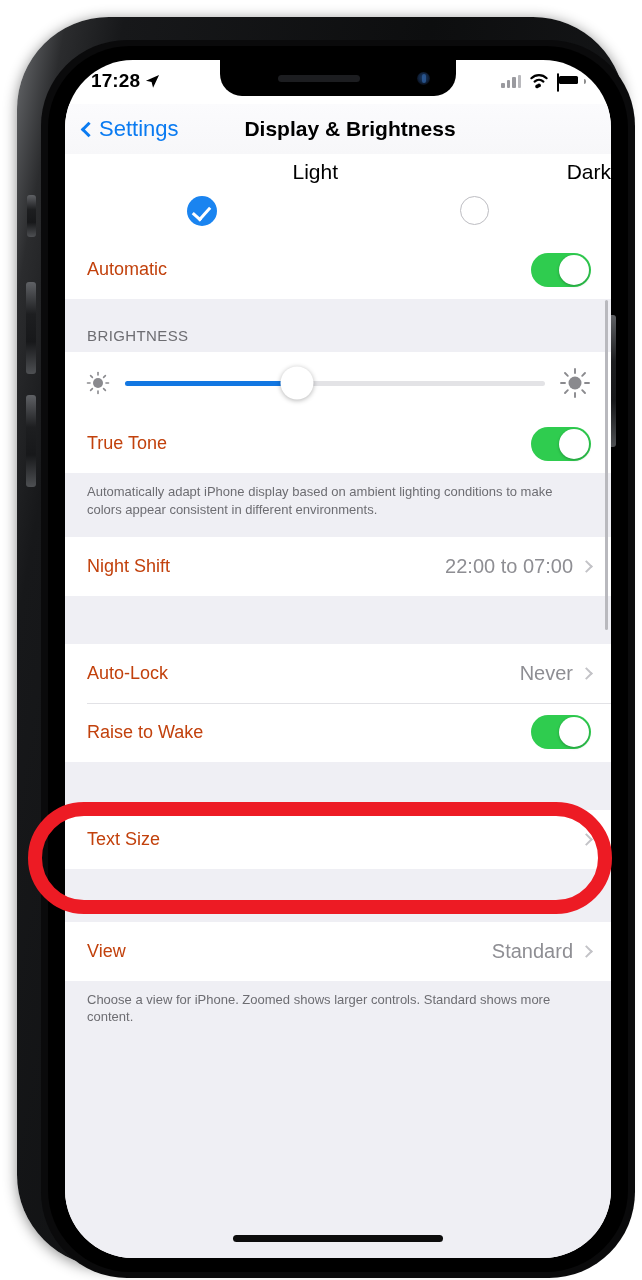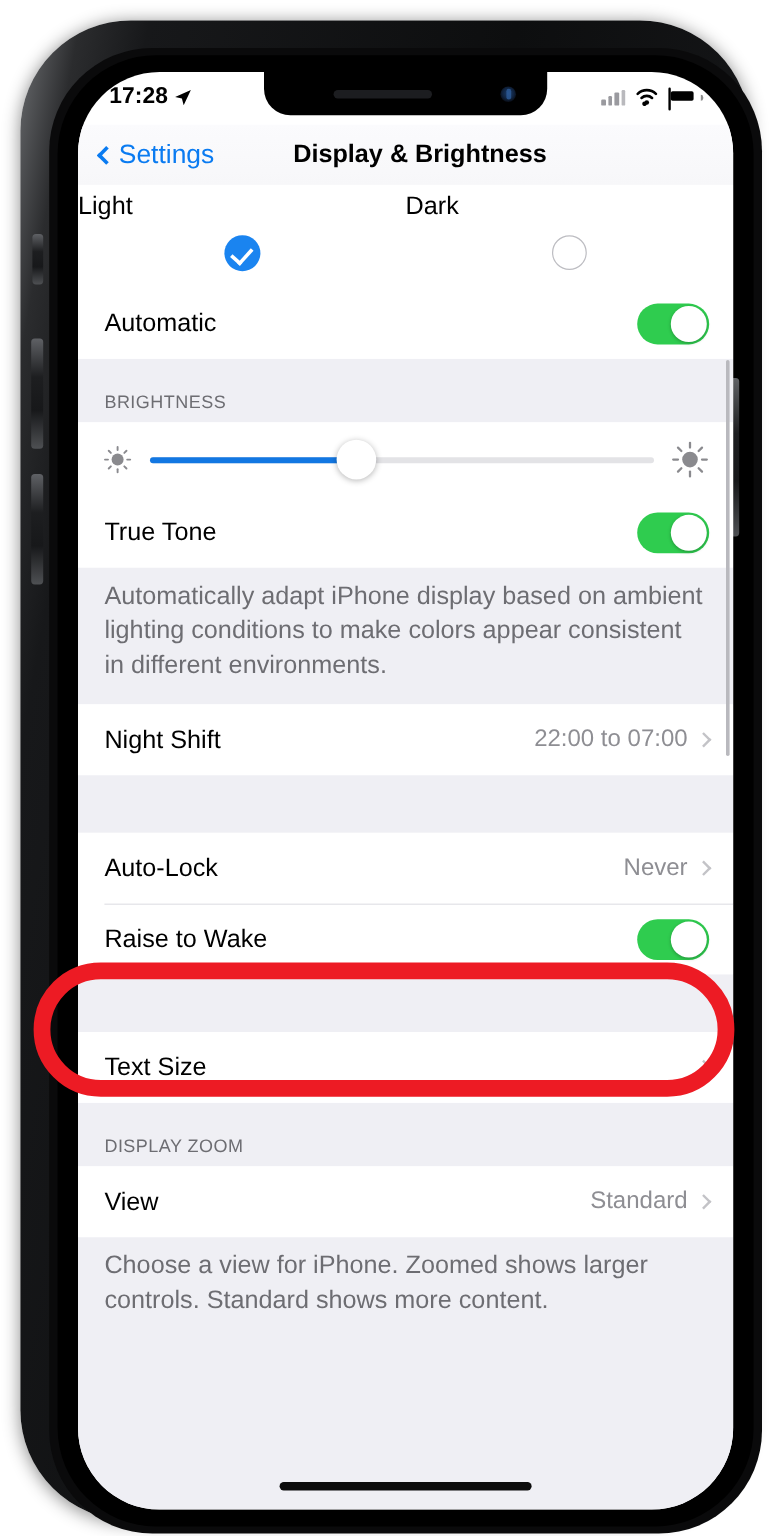--- a/index.html
+++ b/index.html
@@ -144,50 +144,50 @@
   .gap { height: 48px; background: #efeff4; }
   .section-head {
     background: #efeff4;
     padding: 28px 22px 8px 22px;
     font-size: 15px; color: #6d6d72;
     letter-spacing: .4px;
   }
   .footnote {
     background: #efeff4;
     padding: 10px 22px 18px 22px;
-    font-size: 21px; line-height: 1.37; color: #6d6d72;
+    font-size: 13px; line-height: 1.37; color: #6d6d72;
   }
 
   .row {
     position: relative;
     display: flex; align-items: center;
     justify-content: space-between;
     height: 59px;
     padding: 0 20px 0 22px;
     background: #fff;
   }
   .row + .row::before {
     content:""; position:absolute; left:22px; right:0; top:0;
     height:1px; background:#e2e2e6;
   }
-  .row-label { font-size: 21px; color: #000000; }
+  .row-label { font-size: 18px; color: #c2410c; }
   .row-right { display: flex; align-items: center; gap: 9px; }
   .row-value { font-size: 20px; color: #8e8e93; }
   .chev-r {
     display:inline-block; width:9px; height:9px;
     border-top:2.6px solid #c3c3c7; border-right:2.6px solid #c3c3c7;
     transform: rotate(45deg);
   }
 
   
   .appearance {
     display: flex; background: #fff;
     padding: 6px 0 14px 0;
   }
-  .appr-col { flex: 1; text-align: left; }
+  .appr-col { flex: 1; text-align: right; }
   .appr-name { font-size: 21px; color: #000; margin-bottom: 12px; }
   .radio-on {
     width: 30px; height: 30px; border-radius: 50%;
     background: #1a84f0; margin: 0 auto;
     position: relative;
   }
   .radio-on::after {
     content:""; position:absolute; left:9px; top:7px;
     width:8px; height:14px;
     border-right:3px solid #fff; border-bottom:3px solid #fff;

